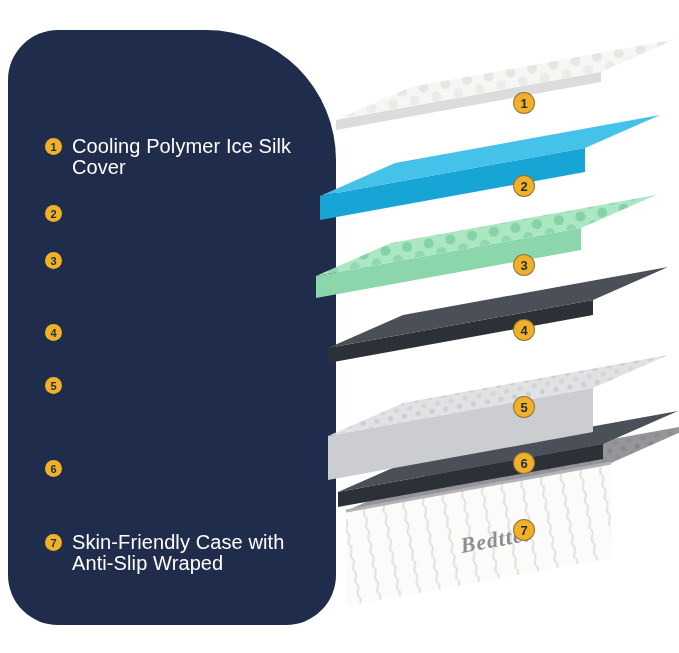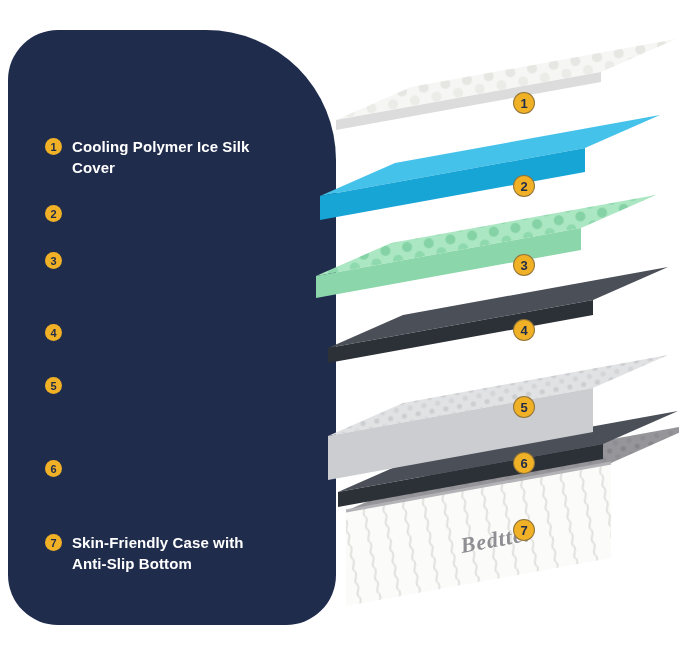--- a/index.html
+++ b/index.html
@@ -11,21 +11,21 @@
   .panel {
     position:absolute; left:8px; top:30px; width:328px; height:595px;
     background:#1f2c4c;
     border-radius:50px 130px 50px 50px;
   }
   .row {
     position:absolute; left:37px; width:270px;
     display:flex; align-items:flex-start; gap:10px;
   }
   .row-text {
-    color:#ffffff; font-size:15px; line-height:21px; font-weight:700;
+    color:#ffffff; font-size:20px; line-height:21px; font-weight:400;
     white-space:pre-line; letter-spacing:0.1px;
   }
   
   .badge {
     border-radius:50%; background:#f1b127; color:#1e2b49;
     display:flex; align-items:center; justify-content:center;
     font-weight:bold; flex:0 0 auto;
   }
   .badge-sm { width:17px; height:17px; font-size:11px; margin-top:2px; }
   .badge-lg {
@@ -82,21 +82,21 @@
       <div class="badge badge-sm">
           <span>6</span>
         </div>
     </div>
 
     <div class="row" style="top:502px">
       <div class="badge badge-sm">
           <span>7</span>
         </div>
       <div class="row-text">Skin-Friendly Case with
-Anti-Slip Bottom</div>
+Anti-Slip Wraped</div>
     </div>
 
   </div>
 
   <svg class="diagram" width="679" height="653" viewBox="0 0 679 653" xmlns="http://www.w3.org/2000/svg">
     <defs>
       <pattern id="eggWhite" width="22" height="22" patternUnits="userSpaceOnUse" patternTransform="rotate(-10)">
         <rect width="22" height="22" fill="#f6f6f4"></rect>
         <circle cx="6" cy="6" r="5" fill="#e6e6e2"></circle>
         <circle cx="17" cy="17" r="5" fill="#ebebe7"></circle>

